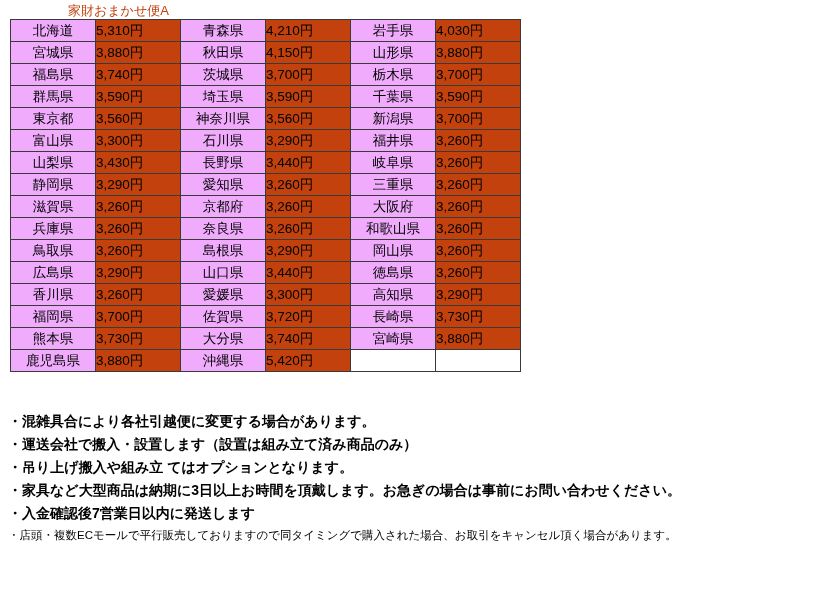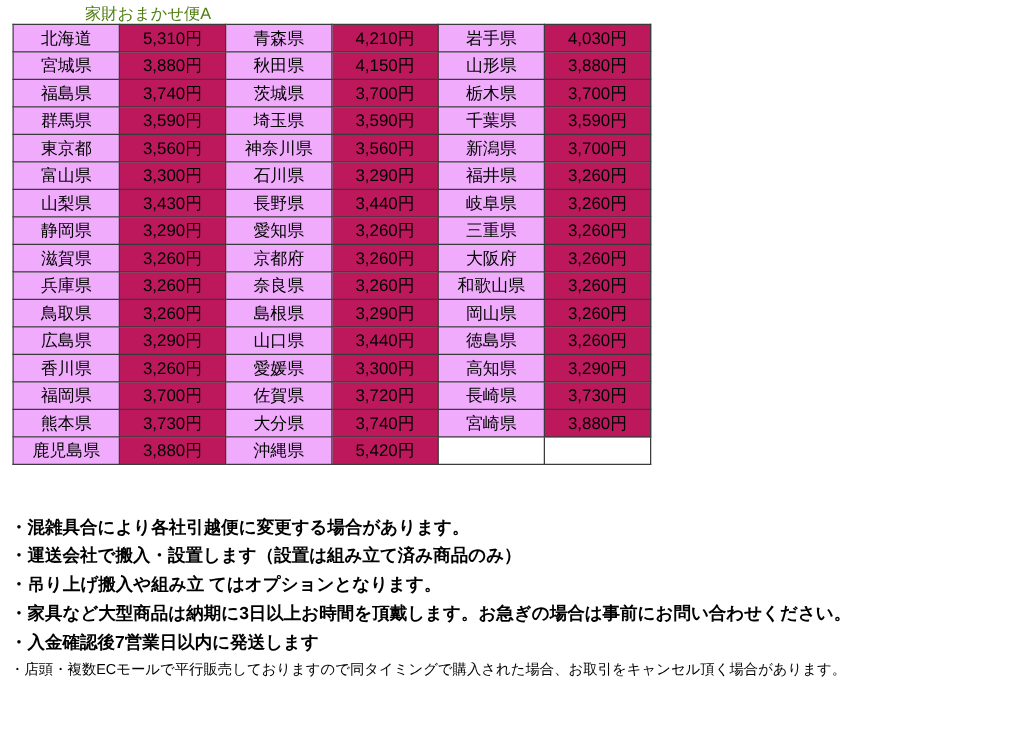--- a/index.html
+++ b/index.html
@@ -17,21 +17,21 @@
   .page {
     position: relative;
     width: 822px;
     height: 595px;
   }
   .title {
     position: absolute;
     left: 68px;
     top: 2px;
     font-size: 13px;
-    color: #4d7c0f;
+    color: #c2410c;
     font-weight: normal;
     letter-spacing: 0px;
   }
   table.rates {
     position: absolute;
     left: 10px;
     top: 19px;
     border-collapse: collapse;
     table-layout: fixed;
     width: 505px;
@@ -43,22 +43,22 @@
     padding: 0;
     vertical-align: middle;
   }
   td.pref {
     width: 84px;
     text-align: center;
     background: #f0abfc;
   }
   td.price {
     width: 84px;
-    text-align: center;
-    background: #be185d;
+    text-align: left;
+    background: #c2410c;
   }
   td.empty {
     border: none;
     background: #ffffff;
   }
   .notes {
     position: absolute;
     left: 8px;
     top: 413px;
     width: 800px;

